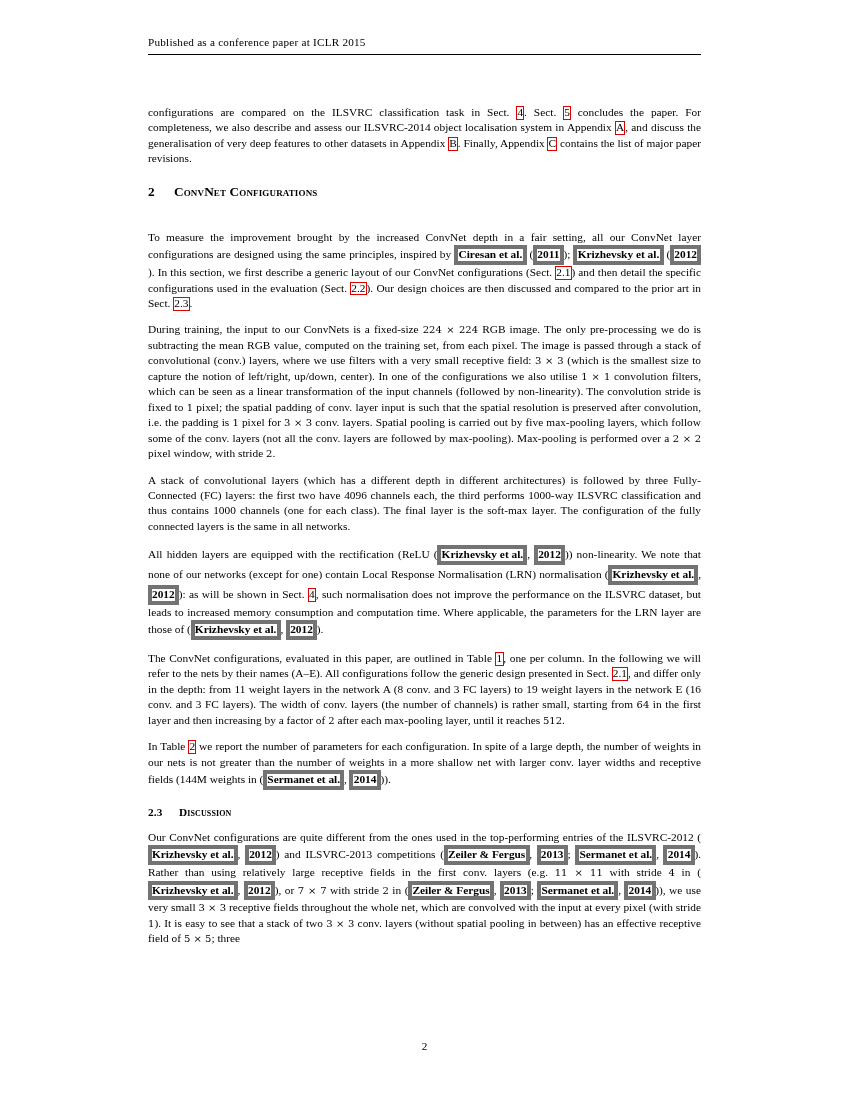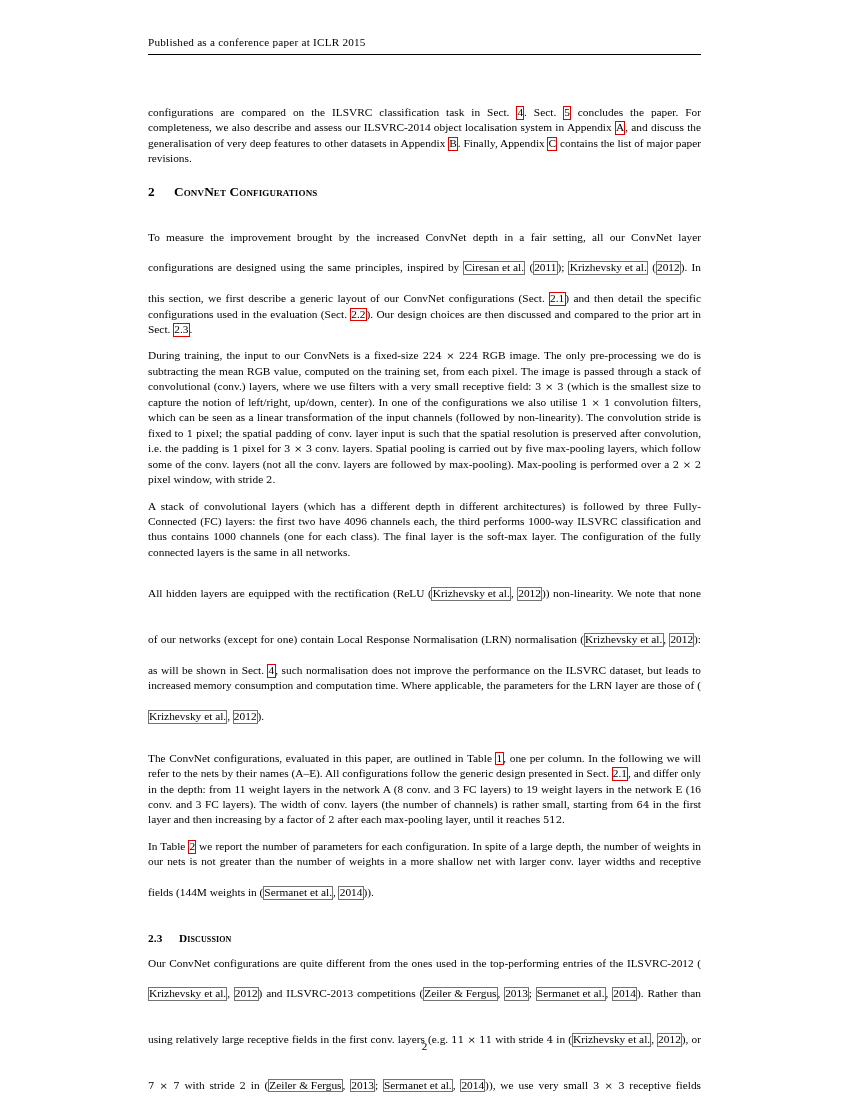--- a/index.html
+++ b/index.html
@@ -74,25 +74,26 @@
     letter-spacing: 0.01em;
   }
   h3.subsec .num {
     display: inline-block;
     width: 31px;
     font-variant: normal;
   }
   
   .cite {
     display: inline-block;
-    border: 1px solid #737373;
+    border: 4px solid #737373;
     line-height: 1.04;
     padding: 0 0.3px;
-    margin: 16px -0.3px;
+    margin: 0 -0.3px;
     color: #000;
+    font-weight: bold;
   }
   .ref {
     display: inline-block;
     border: 1px solid #e00000;
     line-height: 1.04;
     padding: 0 0.3px;
     margin: 0 -0.3px;
     color: #000;
   }
   

